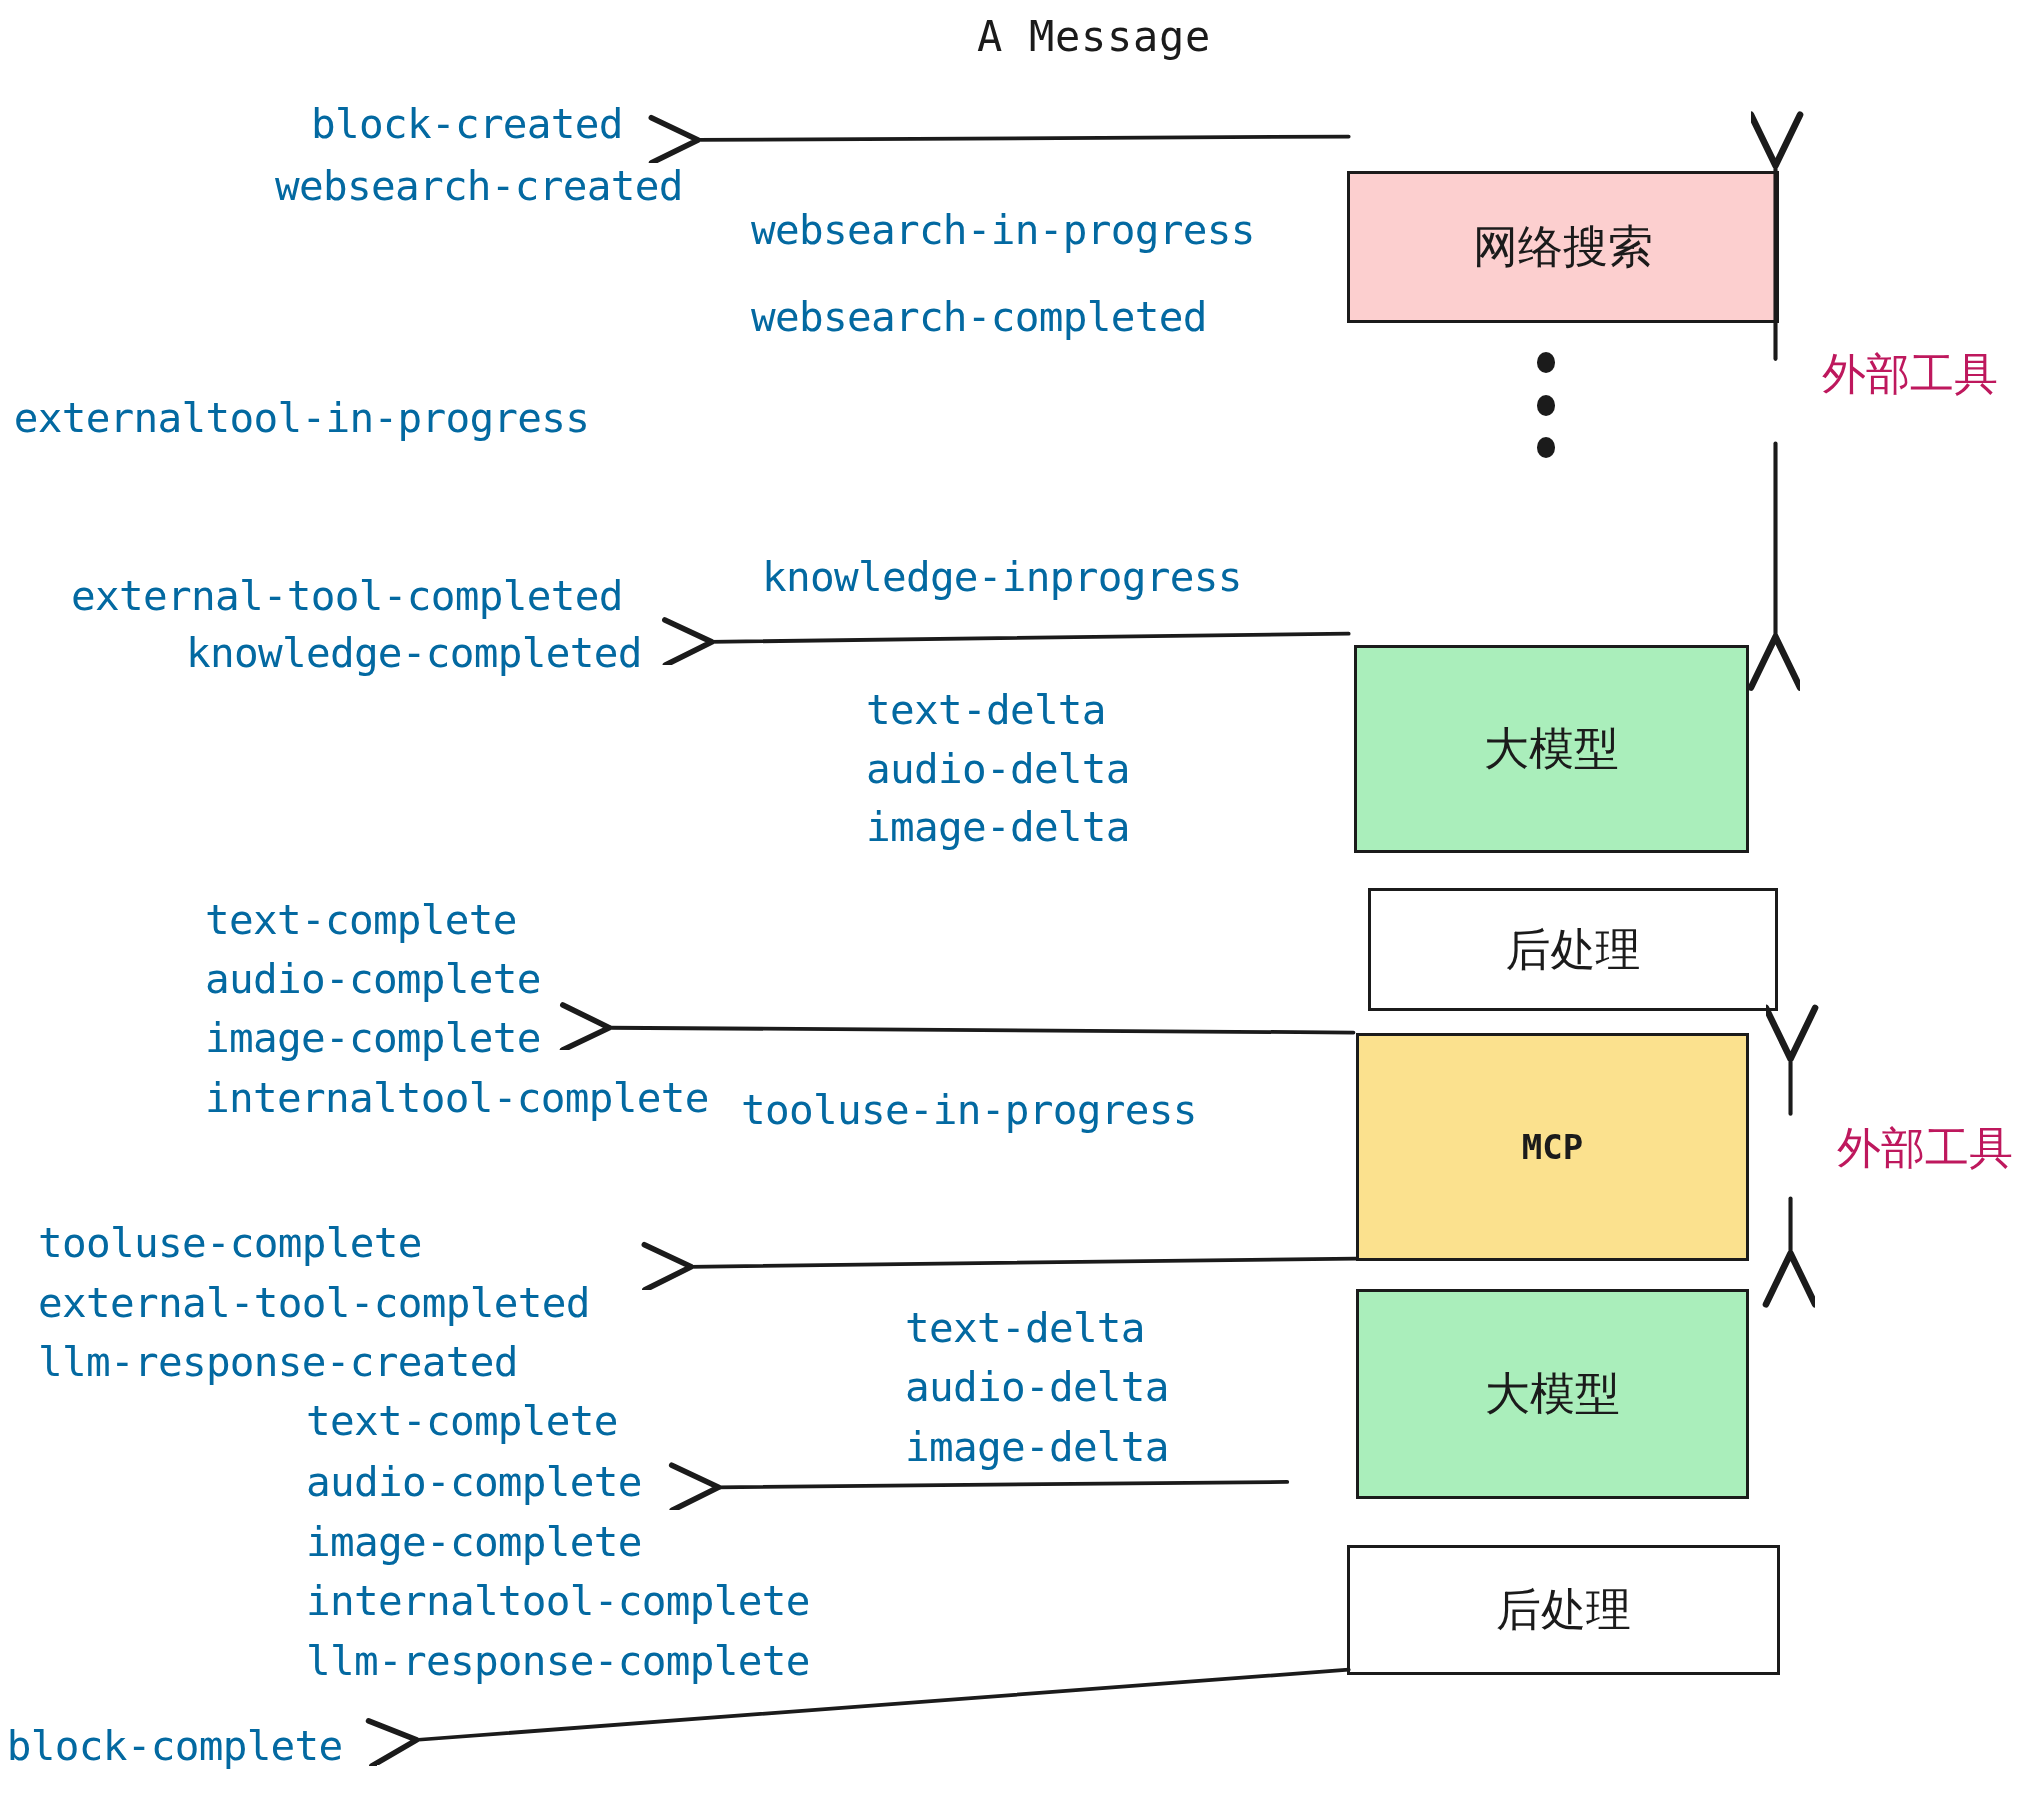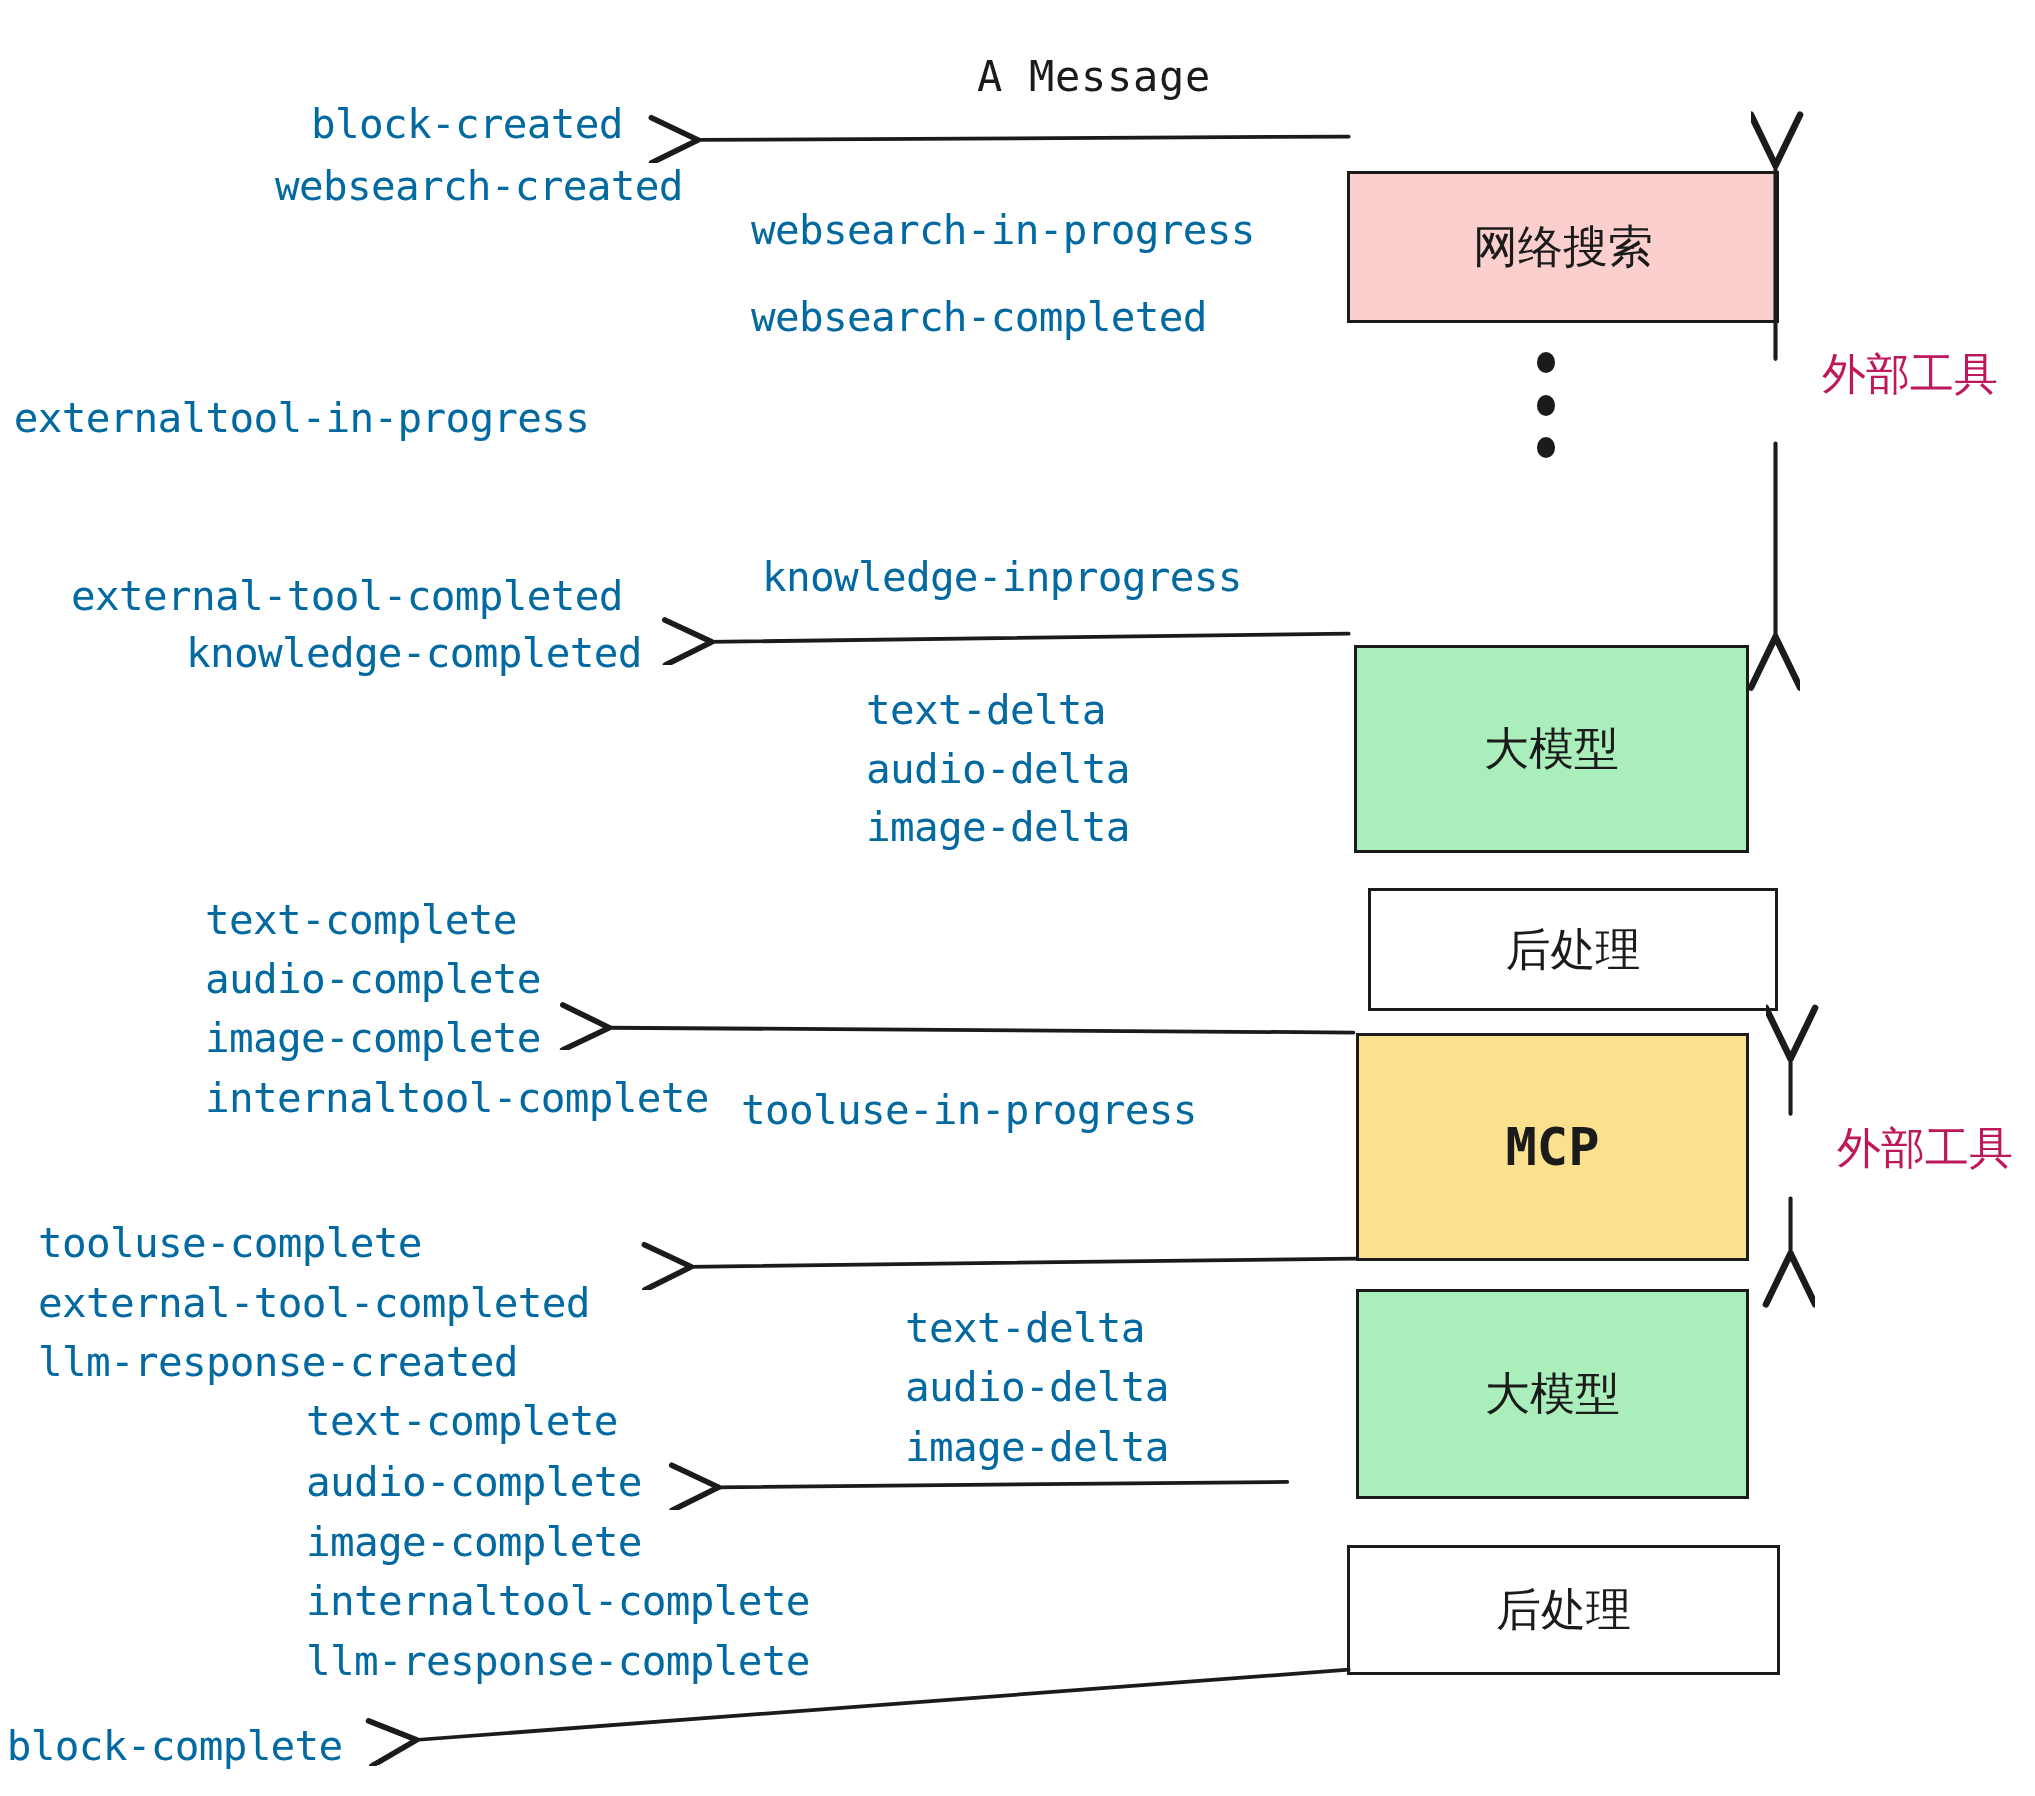--- a/index.html
+++ b/index.html
@@ -51,21 +51,21 @@
     justify-content:center;
   }
   .box .boxlabel{
     font-family:"DejaVu Sans","Liberation Sans",sans-serif;
     font-size:45px;
     color:#1b1b1b;
     white-space:nowrap;
   }
   .box.mcpbox .boxlabel{
     font-family:"DejaVu Sans Mono","Liberation Mono",monospace;
-    font-size:52px;
+    font-size:34px;
     font-weight:bold;
   }
   
   .dot{
     position:absolute;
     width:18px;height:20.5px;
     border-radius:50%;
     background:#1b1b1b;
   }
   
@@ -74,21 +74,21 @@
     left:0;top:0;
     width:2035px;height:1796px;
     pointer-events:none;
   }
 </style>
 </head>
 <body>
 
 <div id="canvas">
 
-  <div class="title" style="left:977px; top:12.3px;margin-top:40px;">A Message</div>
+  <div class="title" style="left:977px; top:12.3px;">A Message</div>
 
   <div class="box" id="box-websearch" style="left: 1347px; top: 171px; width: 432px; height: 152px; background: rgb(252, 207, 207); border-color: rgb(27, 27, 27);">
     <span class="boxlabel">网络搜索</span>
   </div>
   <div class="box" id="box-llm-1" style="left: 1354px; top: 645px; width: 395px; height: 208px; background: rgb(170, 238, 187); border-color: rgb(27, 27, 27);">
     <span class="boxlabel">大模型</span>
   </div>
   <div class="box" id="box-post-1" style="left: 1368px; top: 888px; width: 410px; height: 123px; background: rgb(255, 255, 255); border-color: rgb(27, 27, 27);">
     <span class="boxlabel">后处理</span>
   </div>

